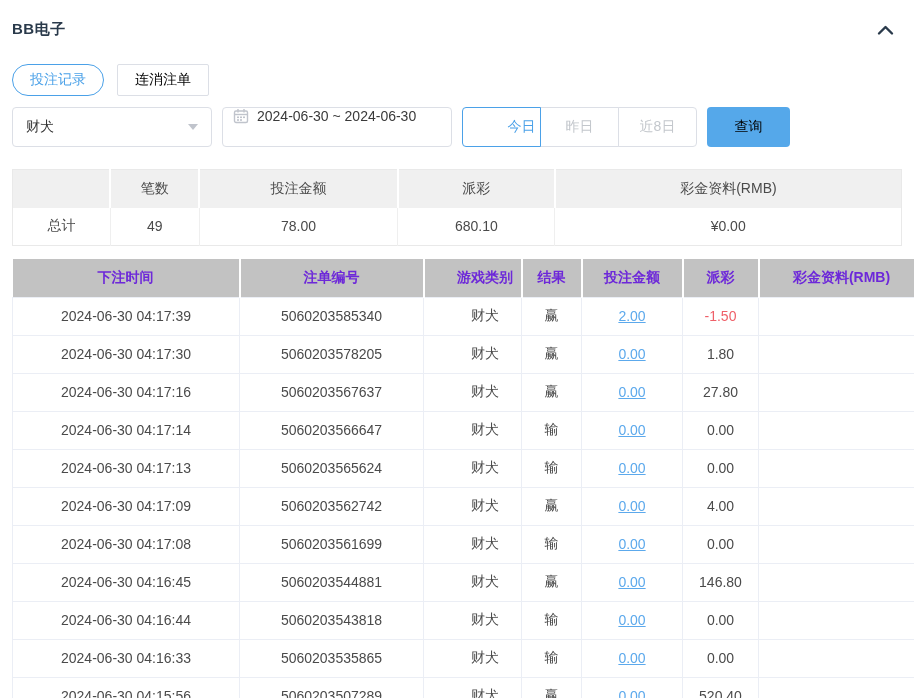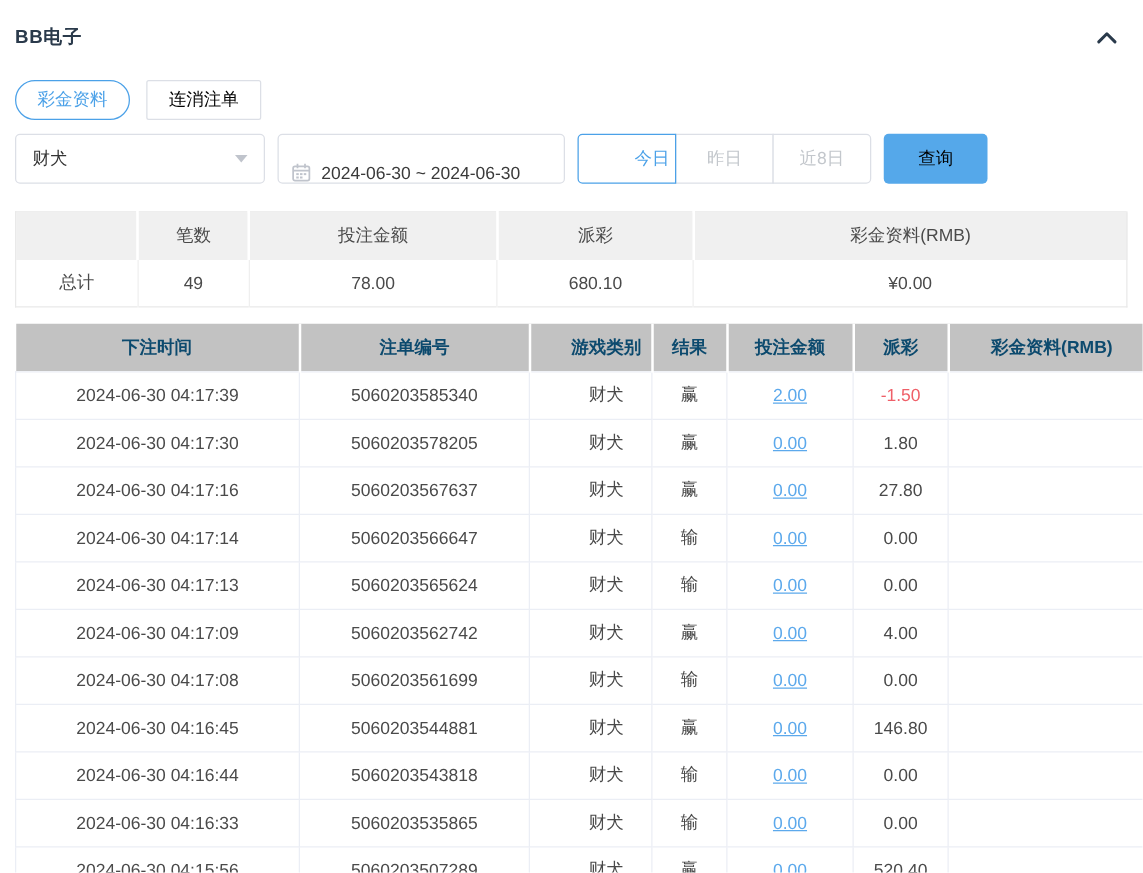--- a/index.html
+++ b/index.html
@@ -32,21 +32,21 @@
     width: 200px; height: 40px; border: 1px solid #dcdfe6; border-radius: 4px;
     display: flex; align-items: center; justify-content: space-between;
     padding: 0 13px; font-size: 14px; color: #333; cursor: pointer; background: #fff;
   }
   .caret-down {
     width: 0; height: 0; border-left: 5px solid transparent; border-right: 5px solid transparent;
     border-top: 6px solid #c0c4cc;
   }
   .date-range {
     margin-left: 10px; width: 230px; height: 40px; border: 1px solid #dcdfe6; border-radius: 4px;
-    display: flex; align-items: flex-end; padding: 0 10px; font-size: 14px; color: #3a3a3a;
+    display: flex; align-items: flex-start; padding: 0 10px; font-size: 14px; color: #3a3a3a;
     cursor: pointer; background: #fff;
   }
   .cal-icon { margin-right: 8px; line-height: 0; }
   .btn-group { margin-left: 10px; display: flex; }
   .bg-btn {
     width: 79px; height: 40px; background: #fff; border: 1px solid #dcdfe6;
     font-size: 14px; color: #c3c7cc; cursor: pointer; margin-left: -1px; position: relative;
     font-family: inherit;
   }
   .bg-btn:first-child { border-radius: 4px 0 0 4px; margin-left: 0; padding-left: 40px; }
@@ -73,21 +73,21 @@
   }
   .summary-table td:last-child { border-right: none; }
   .sc0 { width: 96px; } .sc1 { width: 87px; } .sc2 { width: 195px; } .sc3 { width: 154px; } .sc4 { width: 340px; }
 
   
   .records-table {
     margin-top: 13px; width: 890px; border-collapse: collapse; font-size: 14px;
     color: #4a4a4a; table-layout: fixed;
   }
   .records-table th {
-    background: var(--records-header-bg); color: #0c4a6e; font-weight: bold; height: 38px;
+    background: var(--records-header-bg); color: #6d28d9; font-weight: bold; height: 38px;
     text-align: center; border-right: 2px solid #fff; font-size: 14px;
   }
   .records-table th:last-child { border-right: none; }
   .records-table td {
     height: 38px; text-align: center; border: 1px solid #ebeef5; background: #fff;
   }
   .rc0 { width: 227px; } .rc1 { width: 184px; } .rc2 { width: 98px; padding-left: 25px; }
   .rc3 { width: 60px; } .rc4 { width: 101px; } .rc5 { width: 76px; } .rc6 { width: 165px; }
 
   .amount-link { color: var(--link); text-decoration: underline; cursor: pointer; }
@@ -101,21 +101,21 @@
   <div class="panel-header">
     <span class="panel-title">BB电子</span>
     <button class="chevron-btn">
       <svg width="17" height="12" viewBox="0 0 17 12">
           <polyline points="2,9.5 8.5,3 15,9.5" fill="none" stroke="#2a3a4b" stroke-width="2.4" stroke-linecap="round" stroke-linejoin="round"></polyline>
         </svg>
     </button>
   </div>
 
   <div class="tabs">
-    <button class="tab active">彩金资料</button>
+    <button class="tab active">投注记录</button>
     <button class="tab">连消注单</button>
   </div>
 
   <div class="filters">
     <div class="select">
       <span>财犬</span>
       <span class="caret-down"></span>
     </div>
     <div class="date-range">
       <span class="cal-icon">

